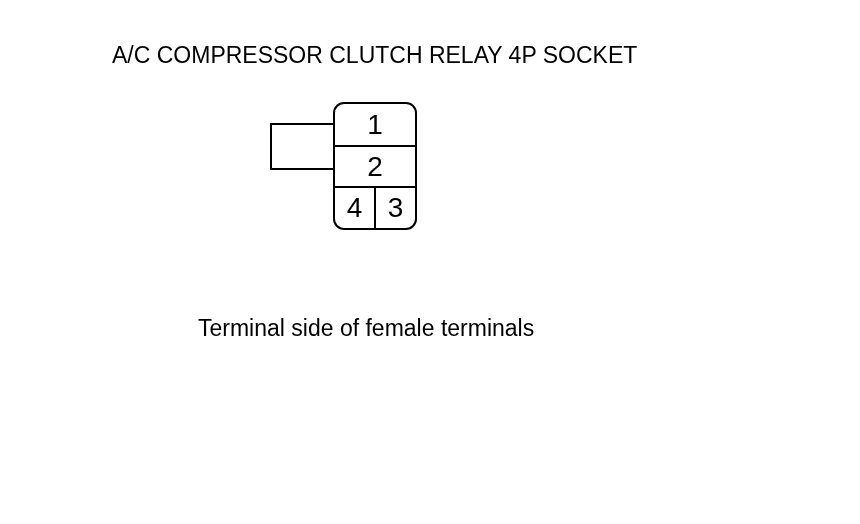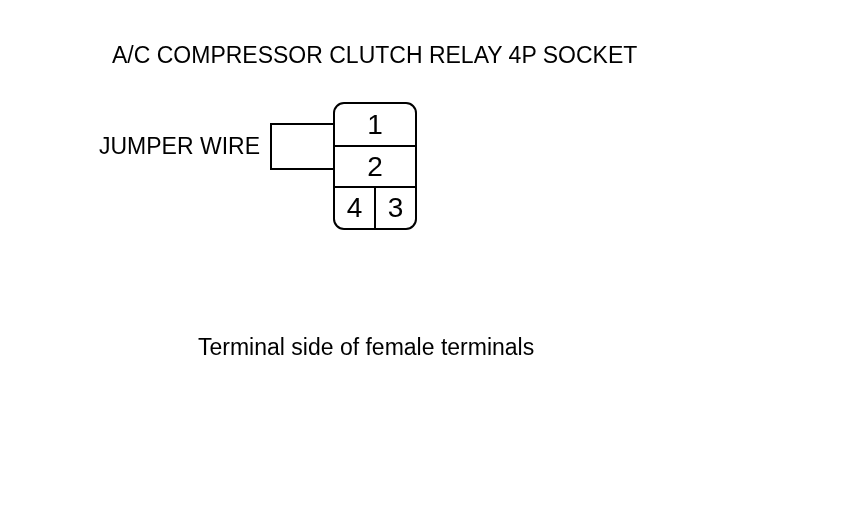--- a/index.html
+++ b/index.html
@@ -87,34 +87,33 @@
     display: flex;
     align-items: center;
     justify-content: center;
     font-size: 28px;
     line-height: 28px;
   }
   .cell-4 { border-right: 2px solid #000000; box-sizing: border-box; }
   .caption {
     position: absolute;
     left: 198px;
-    top: 335px;
+    top: 316px;
     font-size: 23px;
     line-height: 24px;
     white-space: nowrap;
   }
 </style>
 </head>
 <body>
 
 <div class="canvas">
 
   <div class="title">A/C COMPRESSOR CLUTCH RELAY 4P SOCKET</div>
 
-  <div class="label label-jumper">JUMPER WIRE</div>
 
 
   <div class="jumper-bracket"></div>
 
   <div class="connector">
 
     <div class="c-row row-1">
       <span>1</span>
     </div>
 

